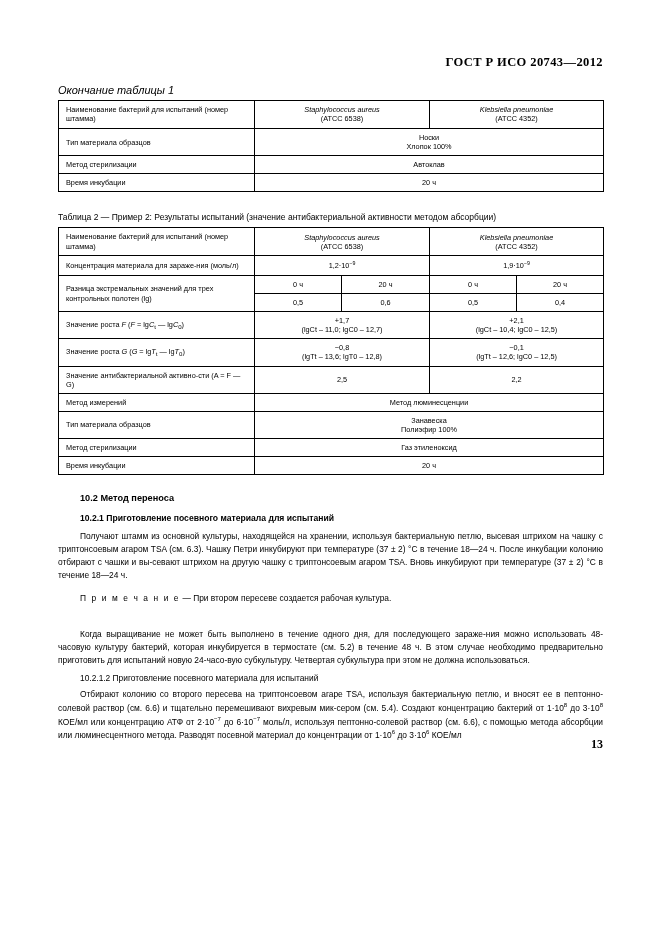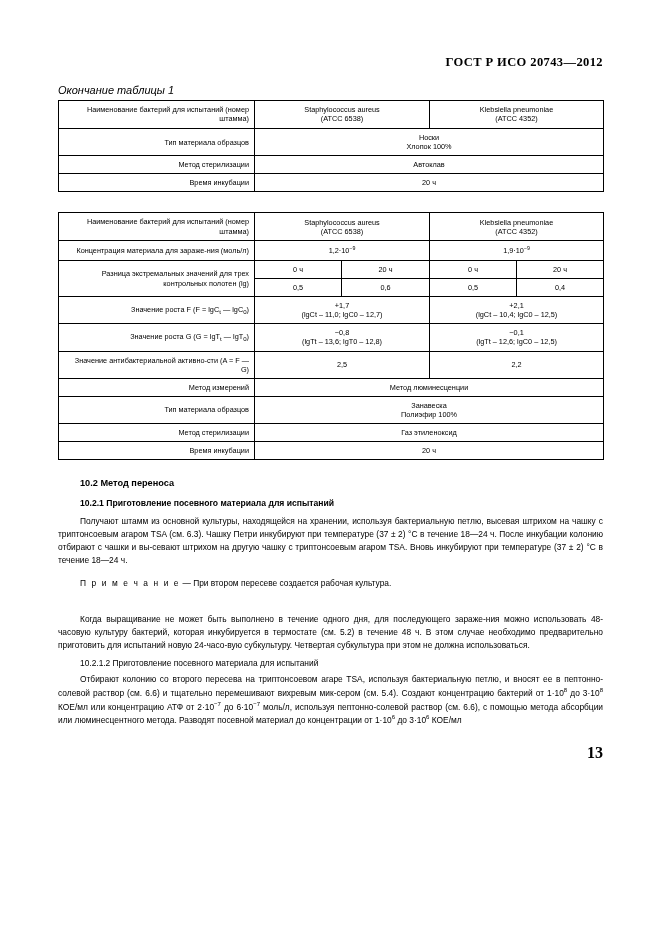--- a/index.html
+++ b/index.html
@@ -50,24 +50,24 @@
     line-height: 1.25;
     table-layout: fixed;
   }
   table.doc td {
     border: 0.8px solid #000;
     padding: 4px 5px;
     vertical-align: middle;
     text-align: center;
   }
   table.doc td.left {
-    text-align: right;
+    text-align: left;
     padding-left: 7px;
   }
-  .italic { }
+  .italic { font-style: italic; }
   .tbl-gap { height: 20px; }
 
   .sec-h1 {
     font-family: "Liberation Sans", sans-serif;
     font-size: 9.2px;
     font-weight: bold;
     margin: 18px 0 10px 0;
     padding-left: 22px;
   }
   .sec-h2 {
@@ -97,23 +97,23 @@
     line-height: 1.5;
     margin: 11px 0 23px 0;
     text-indent: 22px;
   }
   .spaced {
     letter-spacing: 1.6px;
   }
   .pagenum {
     position: absolute;
     right: 58px;
-    bottom: 33px;
+    bottom: 43px;
     font-family: "Liberation Serif", serif;
-    font-size: 16px;
+    font-size: 12px;
     font-weight: bold;
   }
   sup { font-size: 0.72em; vertical-align: super; }
   .two-line { line-height: 1.3; }
 </style>
 </head>
 <body>
 
 <div class="page">
 
@@ -152,20 +152,21 @@
       </tr>
       <tr>
         <td class="left">Время инкубации</td>
         <td colspan="2">20 ч</td>
       </tr>
     </tbody>
   </table>
 
   <div class="tbl-gap"></div>
 
+  <div class="tbl-caption2">Таблица 2 — Пример 2: Результаты испытаний (значение антибактериальной активности методом абсорбции)</div>
 
   <table class="doc">
     <colgroup>
       <col style="width:196px">
       <col style="width:87px">
       <col style="width:88px">
       <col style="width:87px">
       <col style="width:87px">
     </colgroup>
     <tbody>

